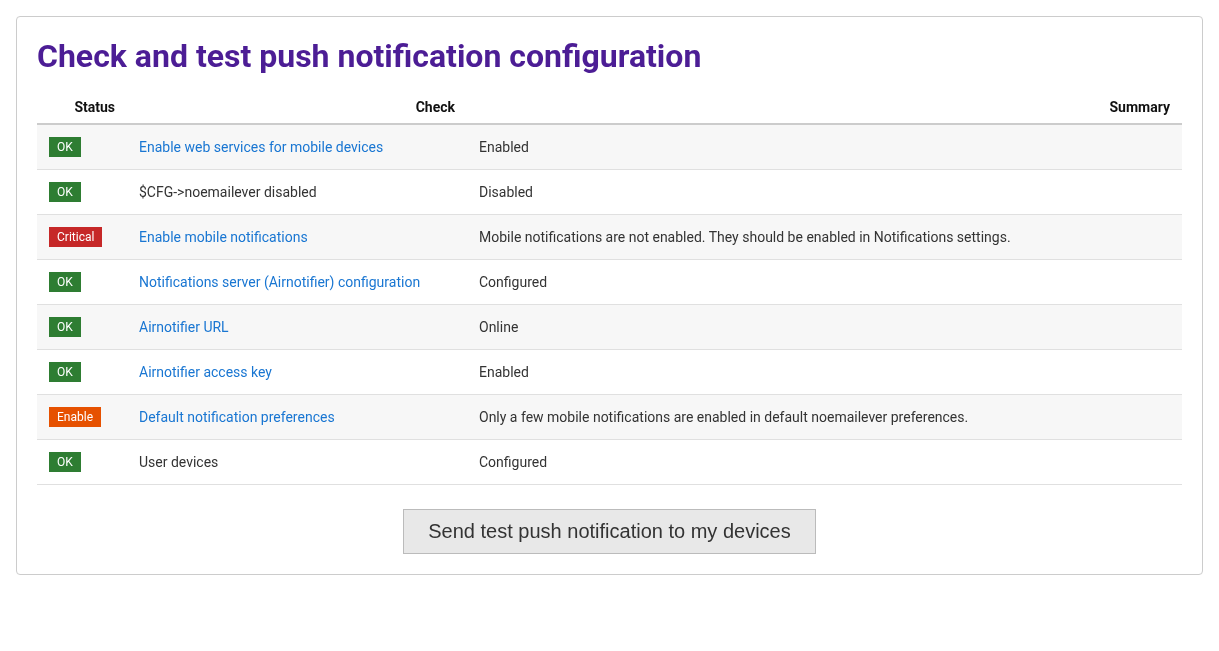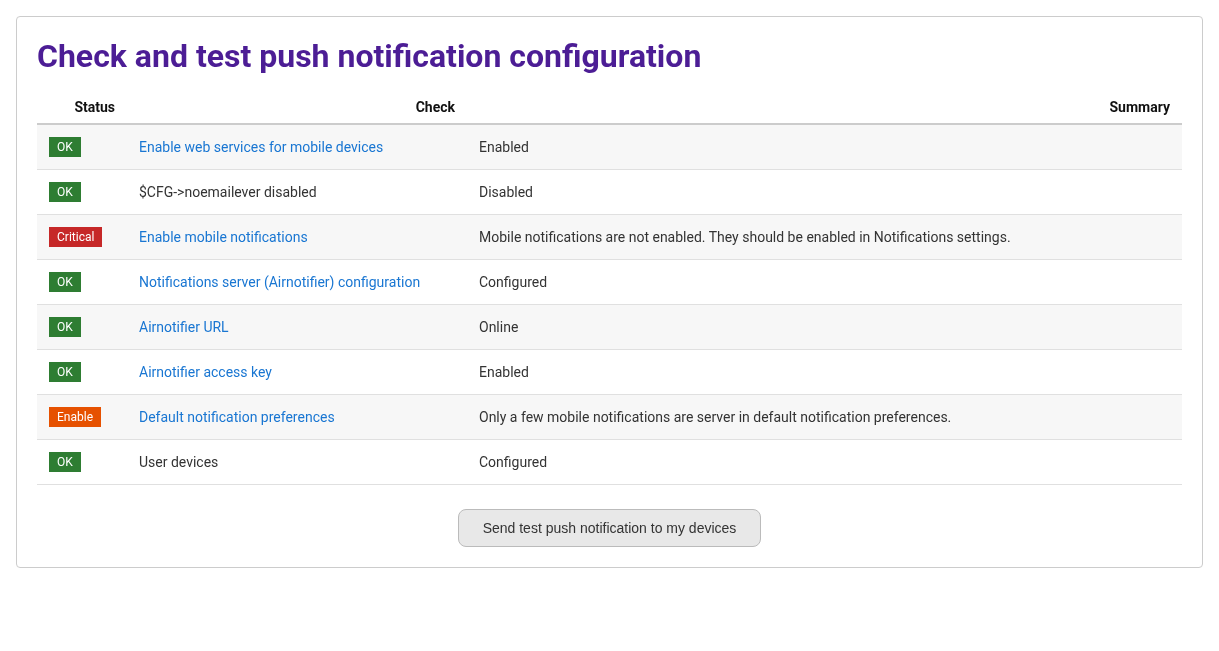--- a/index.html
+++ b/index.html
@@ -66,23 +66,23 @@
       text-decoration: none;
       cursor: pointer;
     }
     .footer {
       text-align: center;
       margin-top: 24px;
     }
     .send-btn {
       background-color: #e8e8e8;
       border: 1px solid #bbb;
-      border-radius: 8px;
+      border-radius: 0;
       padding: 10px 24px;
-      font-size: 14px;
+      font-size: 20px;
       color: #333;
       cursor: pointer;
     }
     .col-status { width: 90px; }
     .col-check { width: 340px; }
     .col-summary { }
   </style>
 </head>
 <body>
 
@@ -124,21 +124,21 @@
           <td>Online</td>
         </tr>
         <tr>
           <td><span class="badge badge-ok">OK</span></td>
           <td><a class="link" href="#">Airnotifier access key</a></td>
           <td>Enabled</td>
         </tr>
         <tr>
           <td><span class="badge badge-warning">Enable</span></td>
           <td><a class="link" href="#">Default notification preferences</a></td>
-          <td>Only a few mobile notifications are server in default notification preferences.</td>
+          <td>Only a few mobile notifications are enabled in default noemailever preferences.</td>
         </tr>
         <tr>
           <td><span class="badge badge-ok">OK</span></td>
           <td>User devices</td>
           <td>Configured</td>
         </tr>
       </tbody>
   </table>
 
   <div class="footer">

